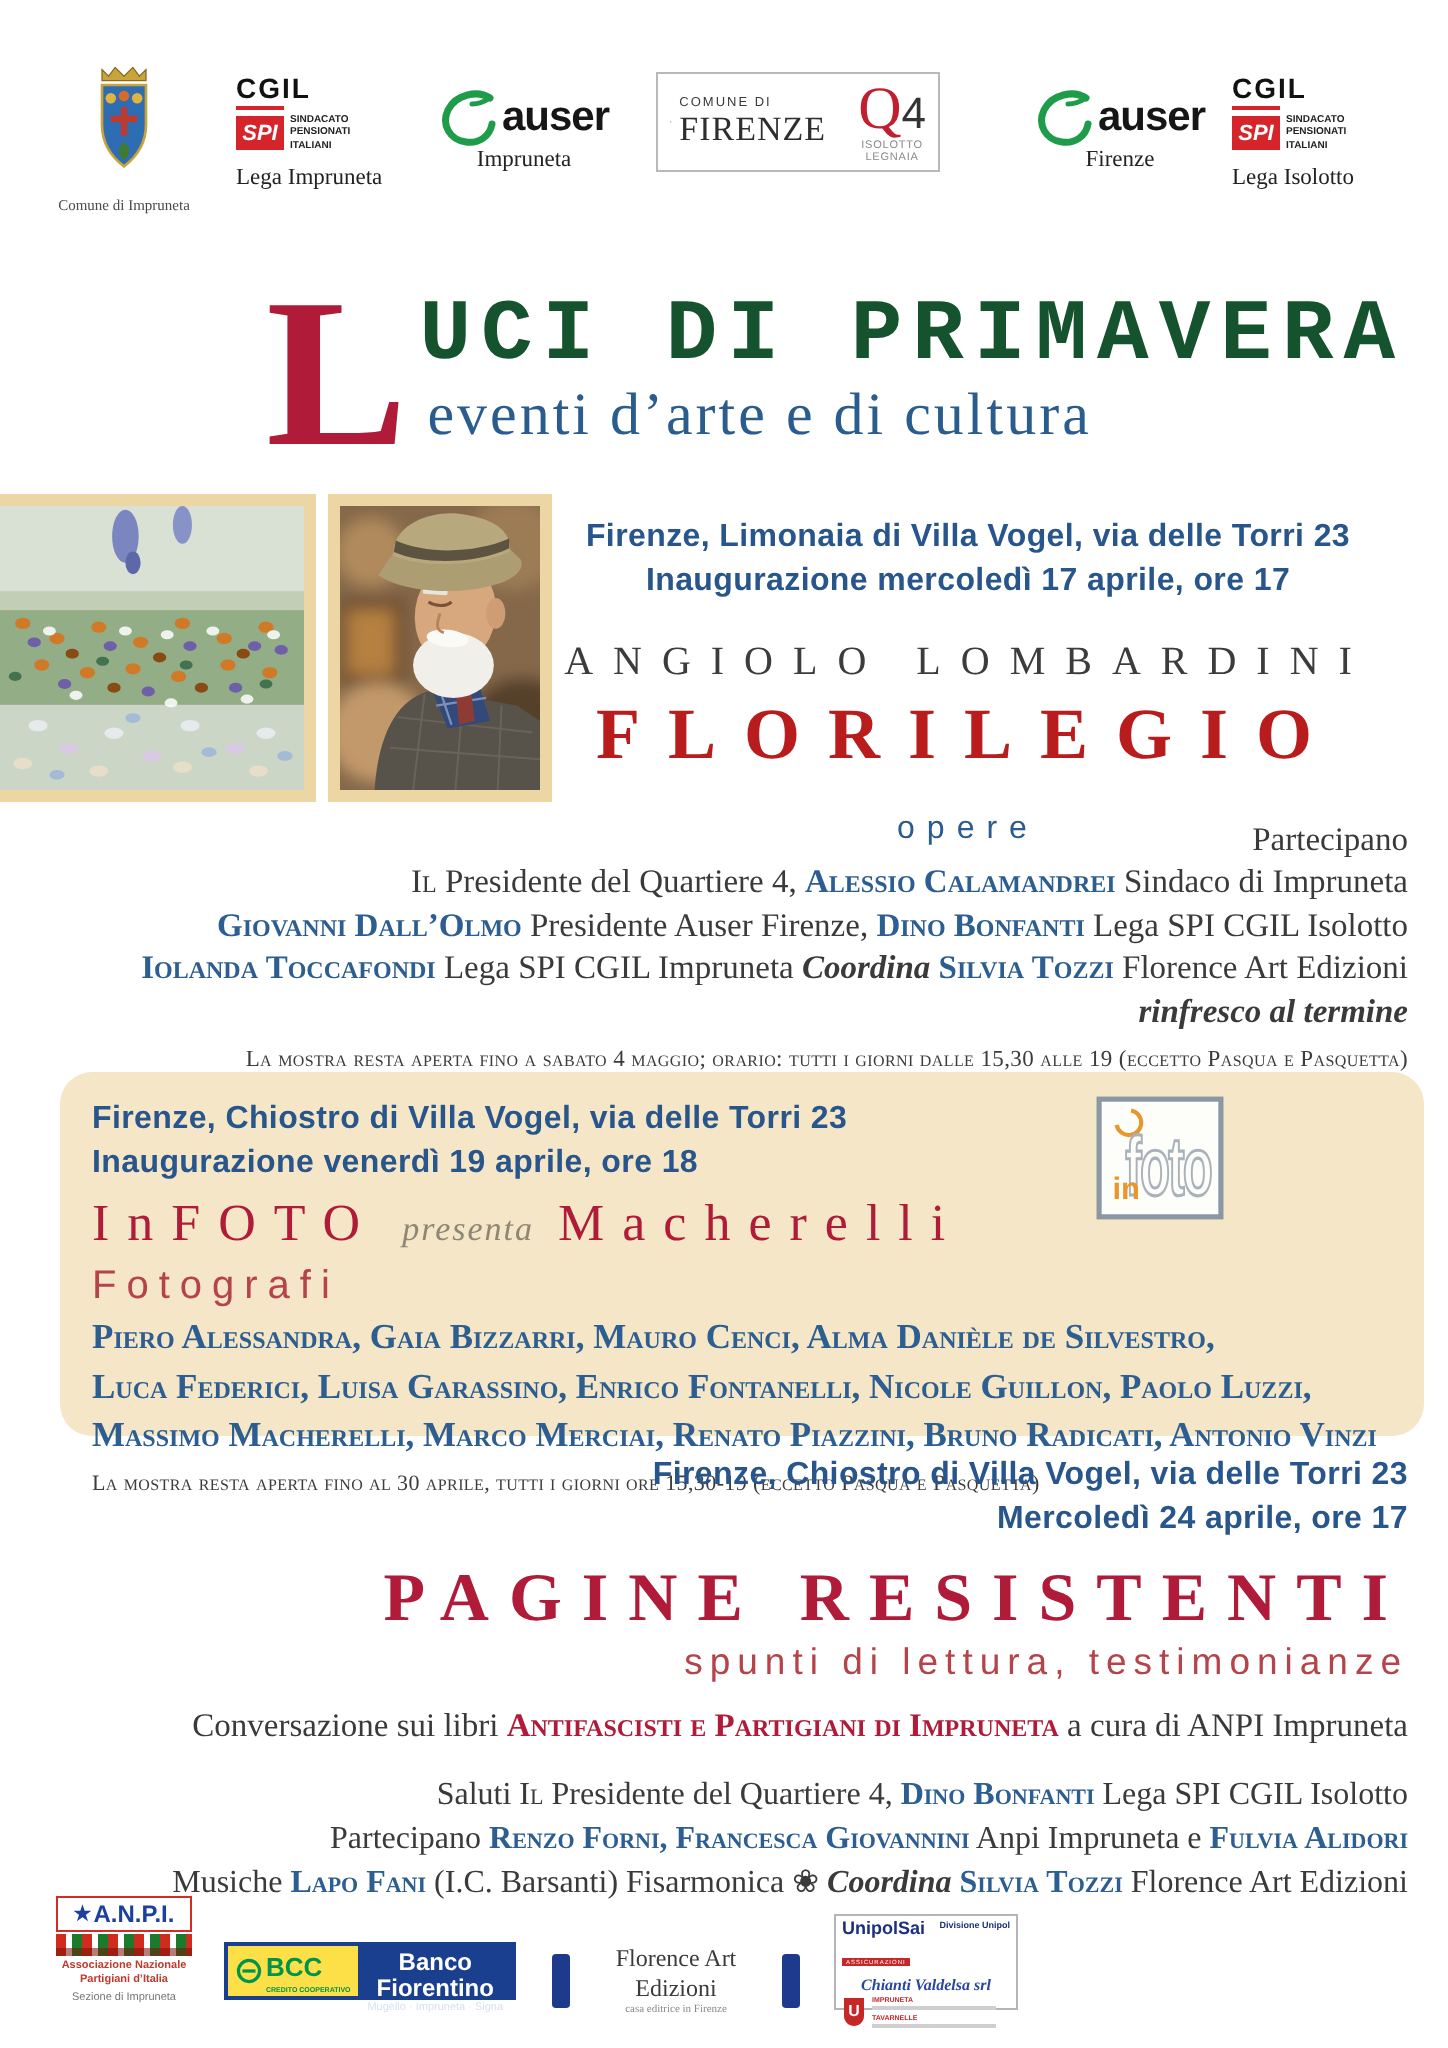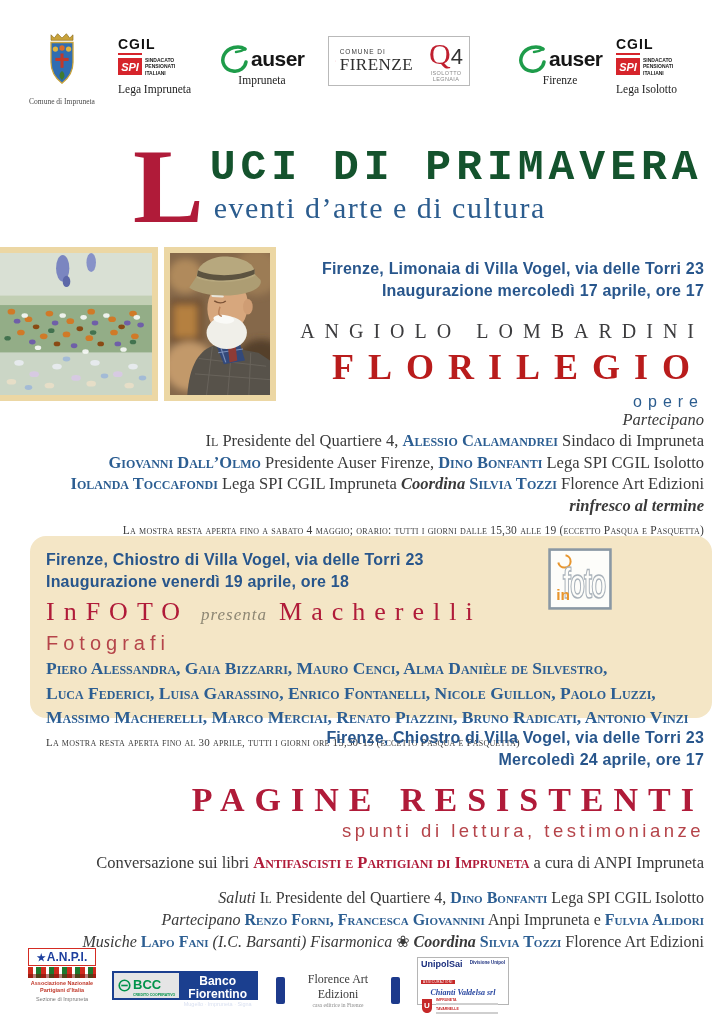--- a/index.html
+++ b/index.html
@@ -1,21 +1,21 @@
 <!DOCTYPE html>
 <html><head>
 <meta charset="utf-8">
 <style>
   * { margin:0; padding:0; box-sizing:border-box; }
   html,body { background:#fff; }
   .poster{ position:relative; width:724px; height:1024px; background:#fff; overflow:hidden;
            font-family:"Liberation Serif", serif; color:#3a3a3a; }
   .abs{ position:absolute; }
   .serif{ font-family:"Liberation Serif", serif; }
-  .it{ font-style:italic; }
+  .it{ }
   .itb{ font-style:italic; font-weight:bold; }
   .scap{ font-variant:small-caps; }
   .nm{ font-variant:small-caps; font-weight:bold; color:#2c5e92; }
   .bk{ font-variant:small-caps; font-weight:bold; color:#b01b39; }
   .note{ font-variant:small-caps; font-size:11.5px; color:#3c3c3c; letter-spacing:.2px; }
 
   
   .hlogo{ text-align:center; }
   .cap7{ font-size:7.5px; color:#4a4a4a; margin-top:3px; }
   .cgil-word{ font-family:"Liberation Sans",sans-serif; font-weight:bold; font-size:14px; color:#111; letter-spacing:1px; text-align:left; }
@@ -38,25 +38,25 @@
   .fi-qsub{ font-family:"Liberation Sans",sans-serif; font-size:5.5px; color:#8a8a8a; letter-spacing:.4px; }
 
   
   .title-block{ left:133px; top:146px; display:flex; align-items:flex-start; }
   .dropcap{ font-size:106px; line-height:.78; font-weight:bold; color:#b01b39; }
   .title-main{ font-size:43px; font-weight:bold; color:#14532d; letter-spacing:5px; line-height:1; margin-left:6px;font-family:Liberation Mono, monospace; }
   .title-sub{ font-size:30px; color:#2b5c8e; letter-spacing:1.5px; margin-left:10px; margin-top:2px; }
 
   
   .img-frame{ border:6px solid #ecd7a4; background:#dde; }
-  .ev1-head{ right:20px; top:258px; width:440px; text-align:right; }
+  .ev1-head{ right:20px; top:258px; width:440px; text-align:center; }
   .venue{ font-family:"Liberation Sans",sans-serif; font-weight:bold; color:#28568c; font-size:16px; line-height:1.38; letter-spacing:.2px; }
   .ev1-artist{ font-size:20px; color:#3c3c3e; letter-spacing:10px; margin-top:18px; }
   .ev1-title{ font-size:36px; font-weight:bold; color:#b91c1c; letter-spacing:14px; margin-top:3px; }
-  .ev1-opere{ font-family:"Liberation Sans",sans-serif; font-size:16px; color:#2b5c8e; letter-spacing:6px; margin-top:5px; }
+  .ev1-opere{ font-family:"Liberation Sans",sans-serif; font-size:16px; color:#2b5c8e; letter-spacing:6px; margin-top:18px; }
   .ev1-part{ left:70px; right:20px; top:409px; text-align:right; font-size:16.5px; line-height:1.3; color:#3a3a3a; }
   .ev1-note{ margin-top:7px; }
 
   
   .ev2-box{ left:30px; top:536px; width:682px; height:182px; background:#f4e6c6; border-radius:16px; padding:13px 16px 0 16px; }
   .ev2-title{ margin-top:4px; color:#b01b39; }
   .ev2-t{ font-size:26px; letter-spacing:9px; }
   .ev2-presenta{ font-style:italic; font-size:17px; color:#8d8774; letter-spacing:1px; margin:0 12px; }
   .ev2-foto{ font-family:"Liberation Sans",sans-serif; font-size:20px; color:#b5444a; letter-spacing:5px; margin-top:5px; }
   .ev2-ph{ font-size:17.5px; line-height:1.28; margin-top:2px; }
@@ -75,21 +75,21 @@
   .anpi{ left:28px; top:948px; width:68px; text-align:center; }
   .anpi-top{ border:1.5px solid #d42c23; color:#1d3f9e; font-family:"Liberation Sans",sans-serif; font-weight:bold;
              font-size:12px; padding:1px 2px; display:flex; align-items:center; justify-content:center; gap:1px; }
   .anpi-star{ color:#1d3f9e; font-size:10px; }
   .anpi-band{ height:11px; margin-top:1px;
       background:repeating-linear-gradient(90deg,#cf2b1e 0 5px,#fff 5px 8px,#1c7a2e 8px 13px);
       box-shadow:inset 0 -4px 0 rgba(120,20,10,.55); }
   .anpi-sub{ font-family:"Liberation Sans",sans-serif; font-size:5.5px; line-height:1.3; margin-top:2px; color:#c0392b; font-weight:bold; }
   .anpi-sez{ color:#777; font-weight:normal; margin-top:2px; }
   .bcc{ left:112px; top:971px; width:146px; height:29px; display:flex; border:2px solid #1b3f8f; background:#fff; }
-  .bcc-left{ display:flex; align-items:center; gap:2px; padding:0 4px; background:#e5e5e5; }
+  .bcc-left{ display:flex; align-items:center; gap:2px; padding:0 4px; background:#fde047; }
   .bcc-name{ color:#00934a; font-family:"Liberation Sans",sans-serif; font-weight:bold; font-size:13px; line-height:1; }
   .bcc-sub{ color:#00934a; font-family:"Liberation Sans",sans-serif; font-size:3.5px; font-weight:bold; }
   .bcc-right{ flex:1; background:#1b3f8f; color:#fff; text-align:center; padding-top:2px; }
   .bcc-bank{ font-family:"Liberation Sans",sans-serif; font-weight:bold; font-size:12px; line-height:1.1; }
   .bcc-places{ font-family:"Liberation Sans",sans-serif; font-size:5.5px; color:#d8dff0; }
   .fae{ left:276px; top:972px; width:124px; display:flex; align-items:center; gap:4px; }
   .fae-bar{ width:9px; height:27px; background:#1d3a8c; border-radius:2px; }
   .fae-mid{ text-align:center; flex:1; }
   .fae-name{ font-size:12px; color:#3b3b3b; }
   .fae-sub{ font-size:5.5px; color:#8a8a8a; }

